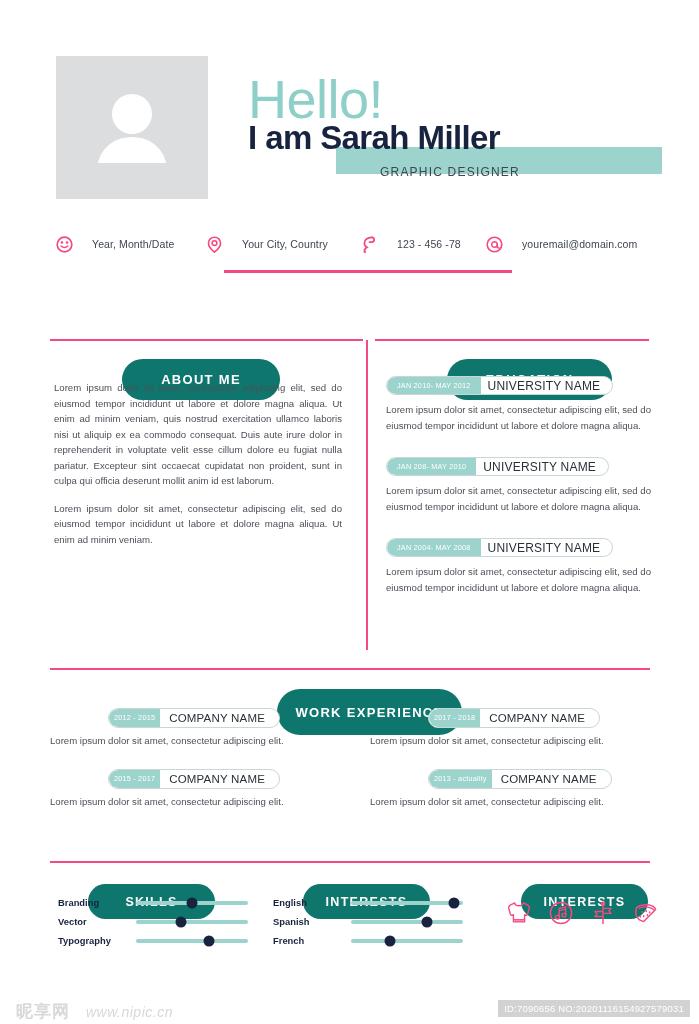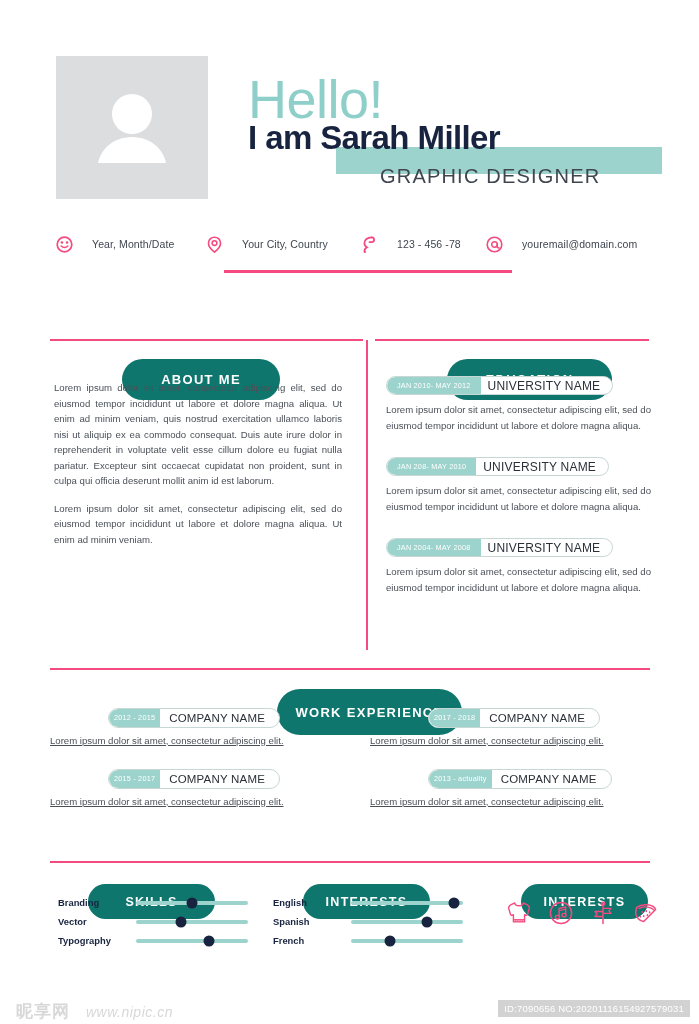--- a/index.html
+++ b/index.html
@@ -55,21 +55,21 @@
     font-size: 33px;
     font-weight: bold;
     color: #17233f;
     line-height: 1.15;
     letter-spacing: -0.6px;
     white-space: nowrap;
   }
   .role {
     position: absolute;
     left: 380px; top: 165px;
-    font-size: 20px;
+    font-size: 12px;
     font-weight: 400;
     color: #3f4650;
     letter-spacing: 1.2px;
     white-space: nowrap;
   }
 
   
   .contact-row {
     position: absolute;
     left: 56px; top: 232px;
@@ -246,21 +246,20 @@
     display: flex;
     align-items: center;
     padding: 0 14px 0 9px;
     white-space: nowrap;
   }
   .work-desc {
     margin-top: 7px;
     font-size: 9.6px;
     color: #4b5058;
     white-space: nowrap;
-    text-decoration: underline;
   }
 
   
   .slider-group { position: absolute; }
   #skills-group { left: 58px;  top: 893px; width: 190px; }
   #langs-group  { left: 273px; top: 893px; width: 190px; }
 
   .slider-row {
     position: relative;
     height: 19px;

